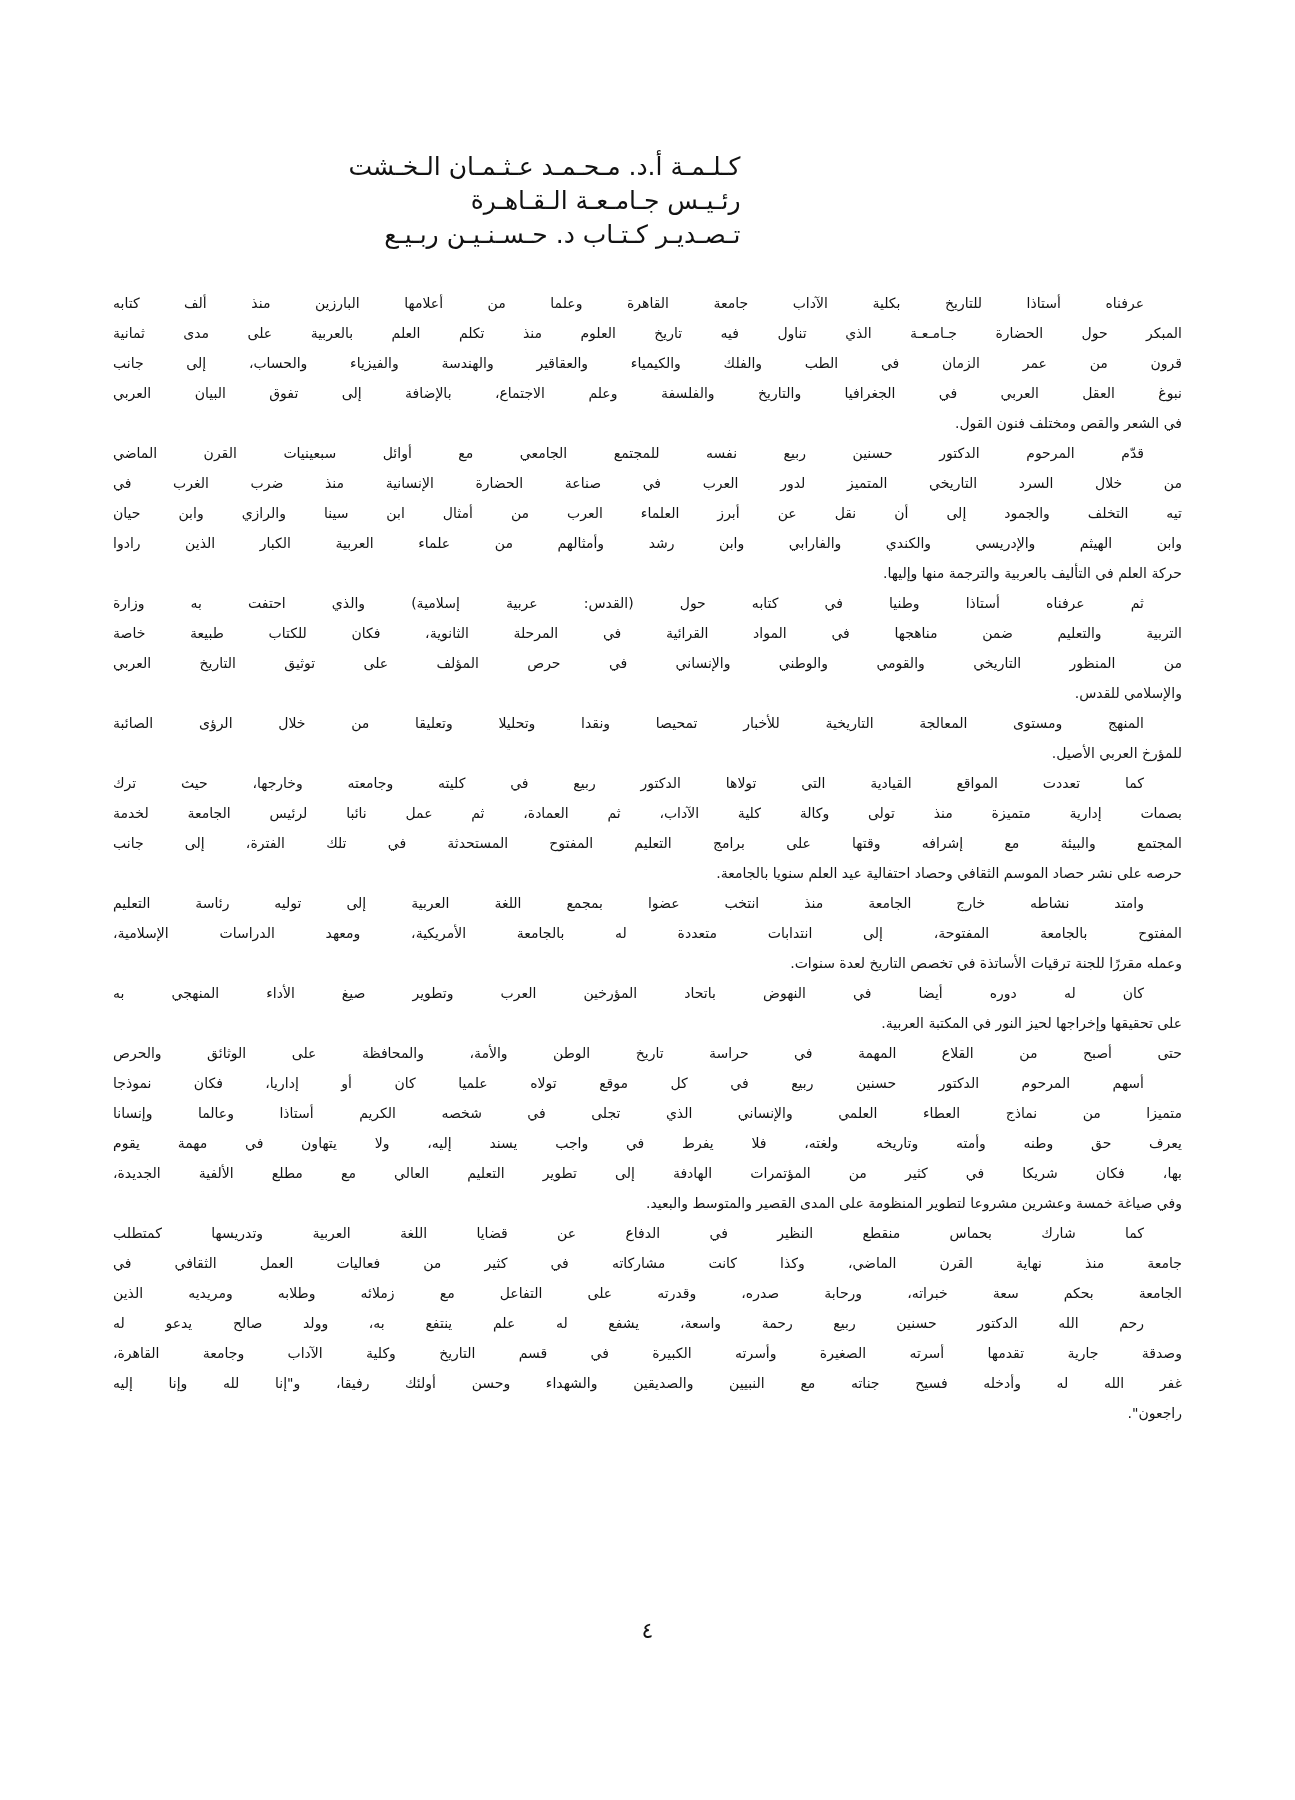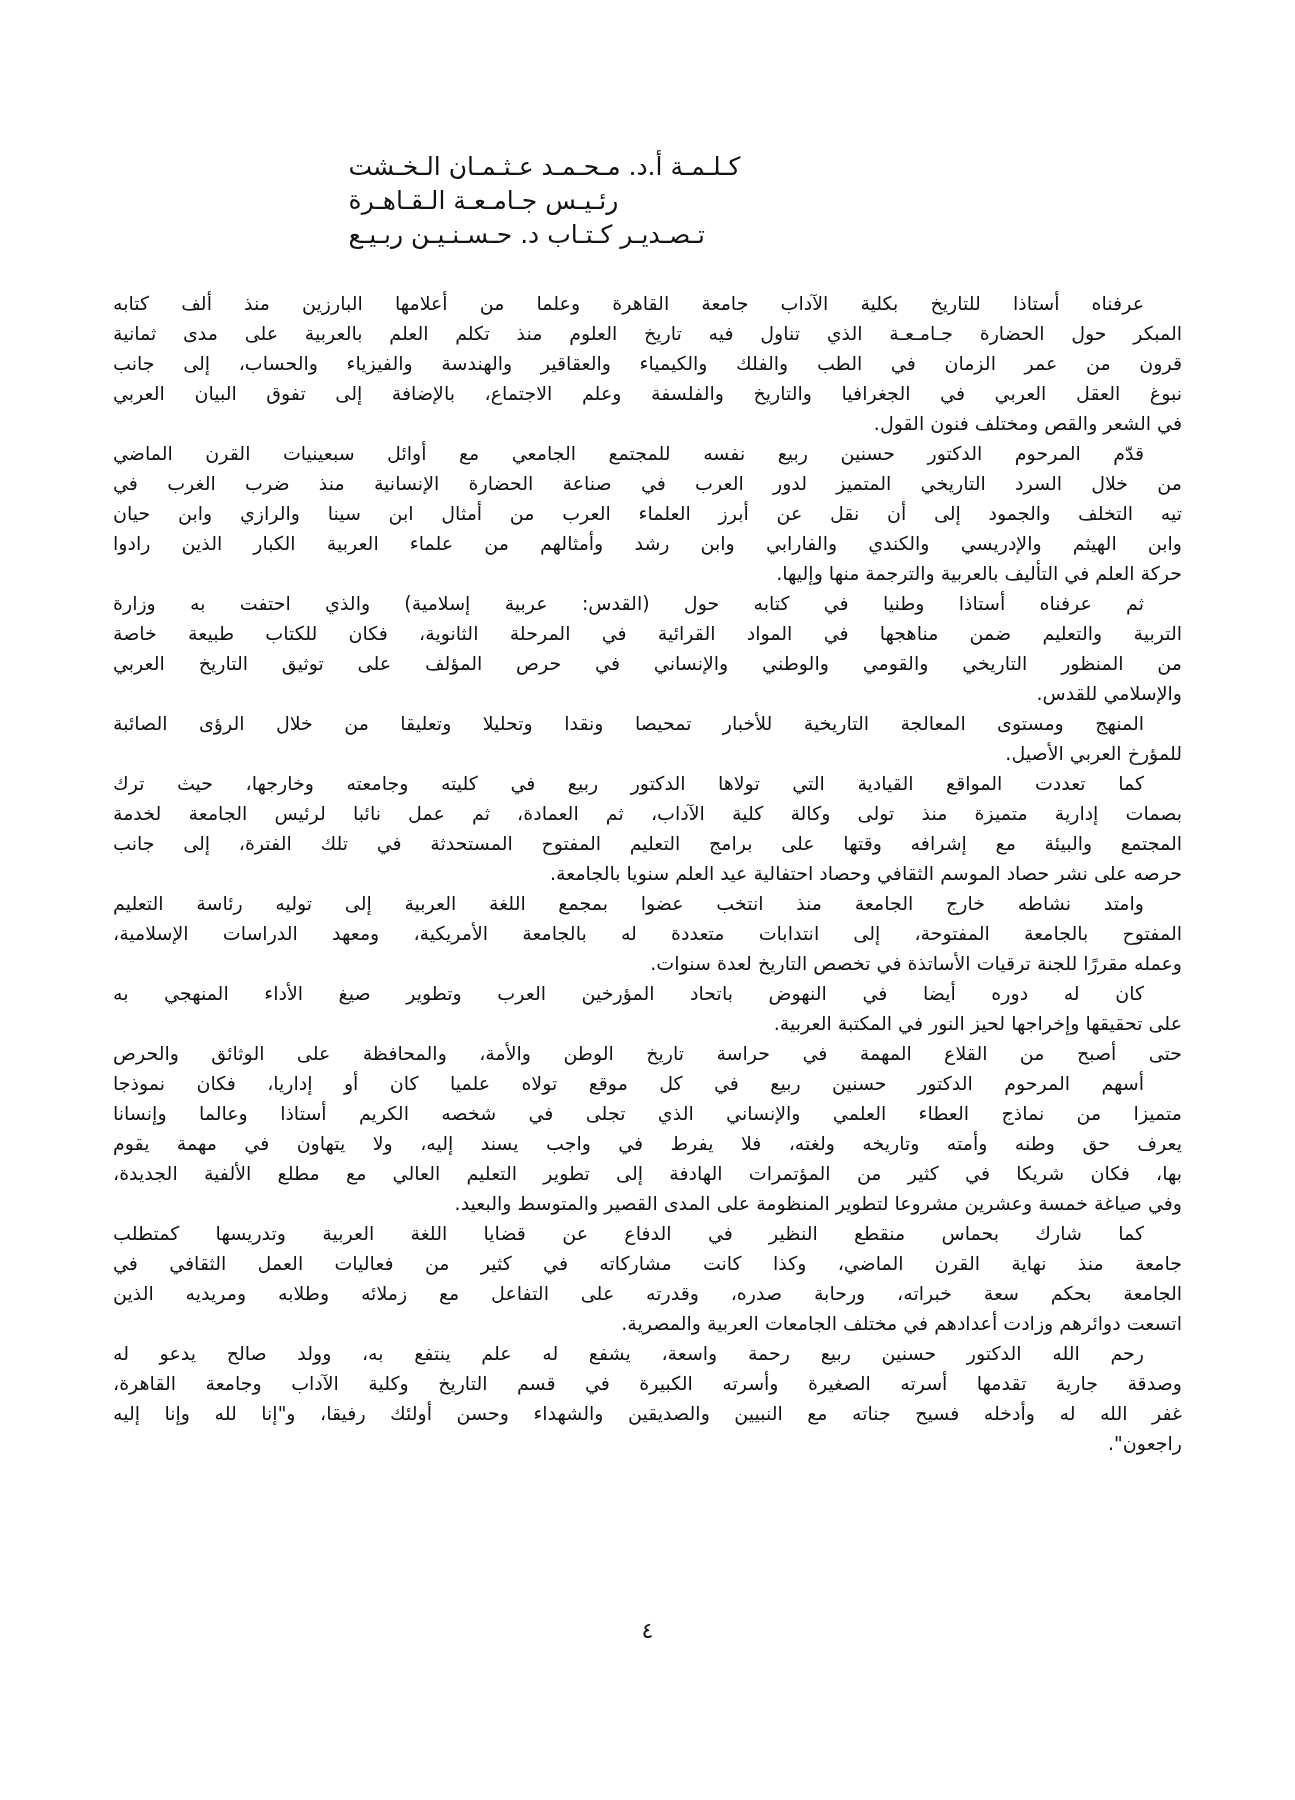--- a/index.html
+++ b/index.html
@@ -14,32 +14,32 @@
     background: #ffffff;
     color: #121212;
     direction: rtl;
     font-family: "DejaVu Sans", sans-serif;
     overflow: hidden;
   }
   .title-block {
     width: fit-content;
     margin: 150px auto 4px auto;
     transform: translateX(-103px);
-    text-align: left;
+    text-align: right;
     font-size: 25px;
     line-height: 34px;
     font-weight: 400;
     white-space: nowrap;
   }
   .title-line {
     letter-spacing: 0.5px;
   }
   .body-block {
     margin: 36px 113px 0 113px;
-    font-size: 19px;
+    font-size: 14px;
     line-height: 30px;
     text-align: justify;
   }
   .para {
     margin: 0;
     padding: 0;
   }
   .line {
     text-align: justify;
     text-align-last: justify;
@@ -117,21 +117,20 @@
         <div class="line">أسهم المرحوم الدكتور حسنين ربيع في كل موقع تولاه علميا كان أو إداريا، فكان نموذجا</div>
         <div class="line">متميزا من نماذج العطاء العلمي والإنساني الذي تجلى في شخصه الكريم أستاذا وعالما وإنسانا</div>
         <div class="line">يعرف حق وطنه وأمته وتاريخه ولغته، فلا يفرط في واجب يسند إليه، ولا يتهاون في مهمة يقوم</div>
         <div class="line">بها، فكان شريكا في كثير من المؤتمرات الهادفة إلى تطوير التعليم العالي مع مطلع الألفية الجديدة،</div>
         <div class="line last">وفي صياغة خمسة وعشرين مشروعا لتطوير المنظومة على المدى القصير والمتوسط والبعيد.</div>
       </div>
       <div class="para">
         <div class="line">كما شارك بحماس منقطع النظير في الدفاع عن قضايا اللغة العربية وتدريسها كمتطلب</div>
         <div class="line">جامعة منذ نهاية القرن الماضي، وكذا كانت مشاركاته في كثير من فعاليات العمل الثقافي في</div>
         <div class="line">الجامعة بحكم سعة خبراته، ورحابة صدره، وقدرته على التفاعل مع زملائه وطلابه ومريديه الذين</div>
-        <div class="line last">اتسعت دوائرهم وزادت أعدادهم في مختلف الجامعات العربية والمصرية.</div>
       </div>
       <div class="para">
         <div class="line">رحم الله الدكتور حسنين ربيع رحمة واسعة، يشفع له علم ينتفع به، وولد صالح يدعو له</div>
         <div class="line">وصدقة جارية تقدمها أسرته الصغيرة وأسرته الكبيرة في قسم التاريخ وكلية الآداب وجامعة القاهرة،</div>
         <div class="line">غفر الله له وأدخله فسيح جناته مع النبيين والصديقين والشهداء وحسن أولئك رفيقا، و"إنا لله وإنا إليه</div>
         <div class="line last">راجعون".</div>
       </div>
     </div>
 
   <div class="page-number">٤</div>

